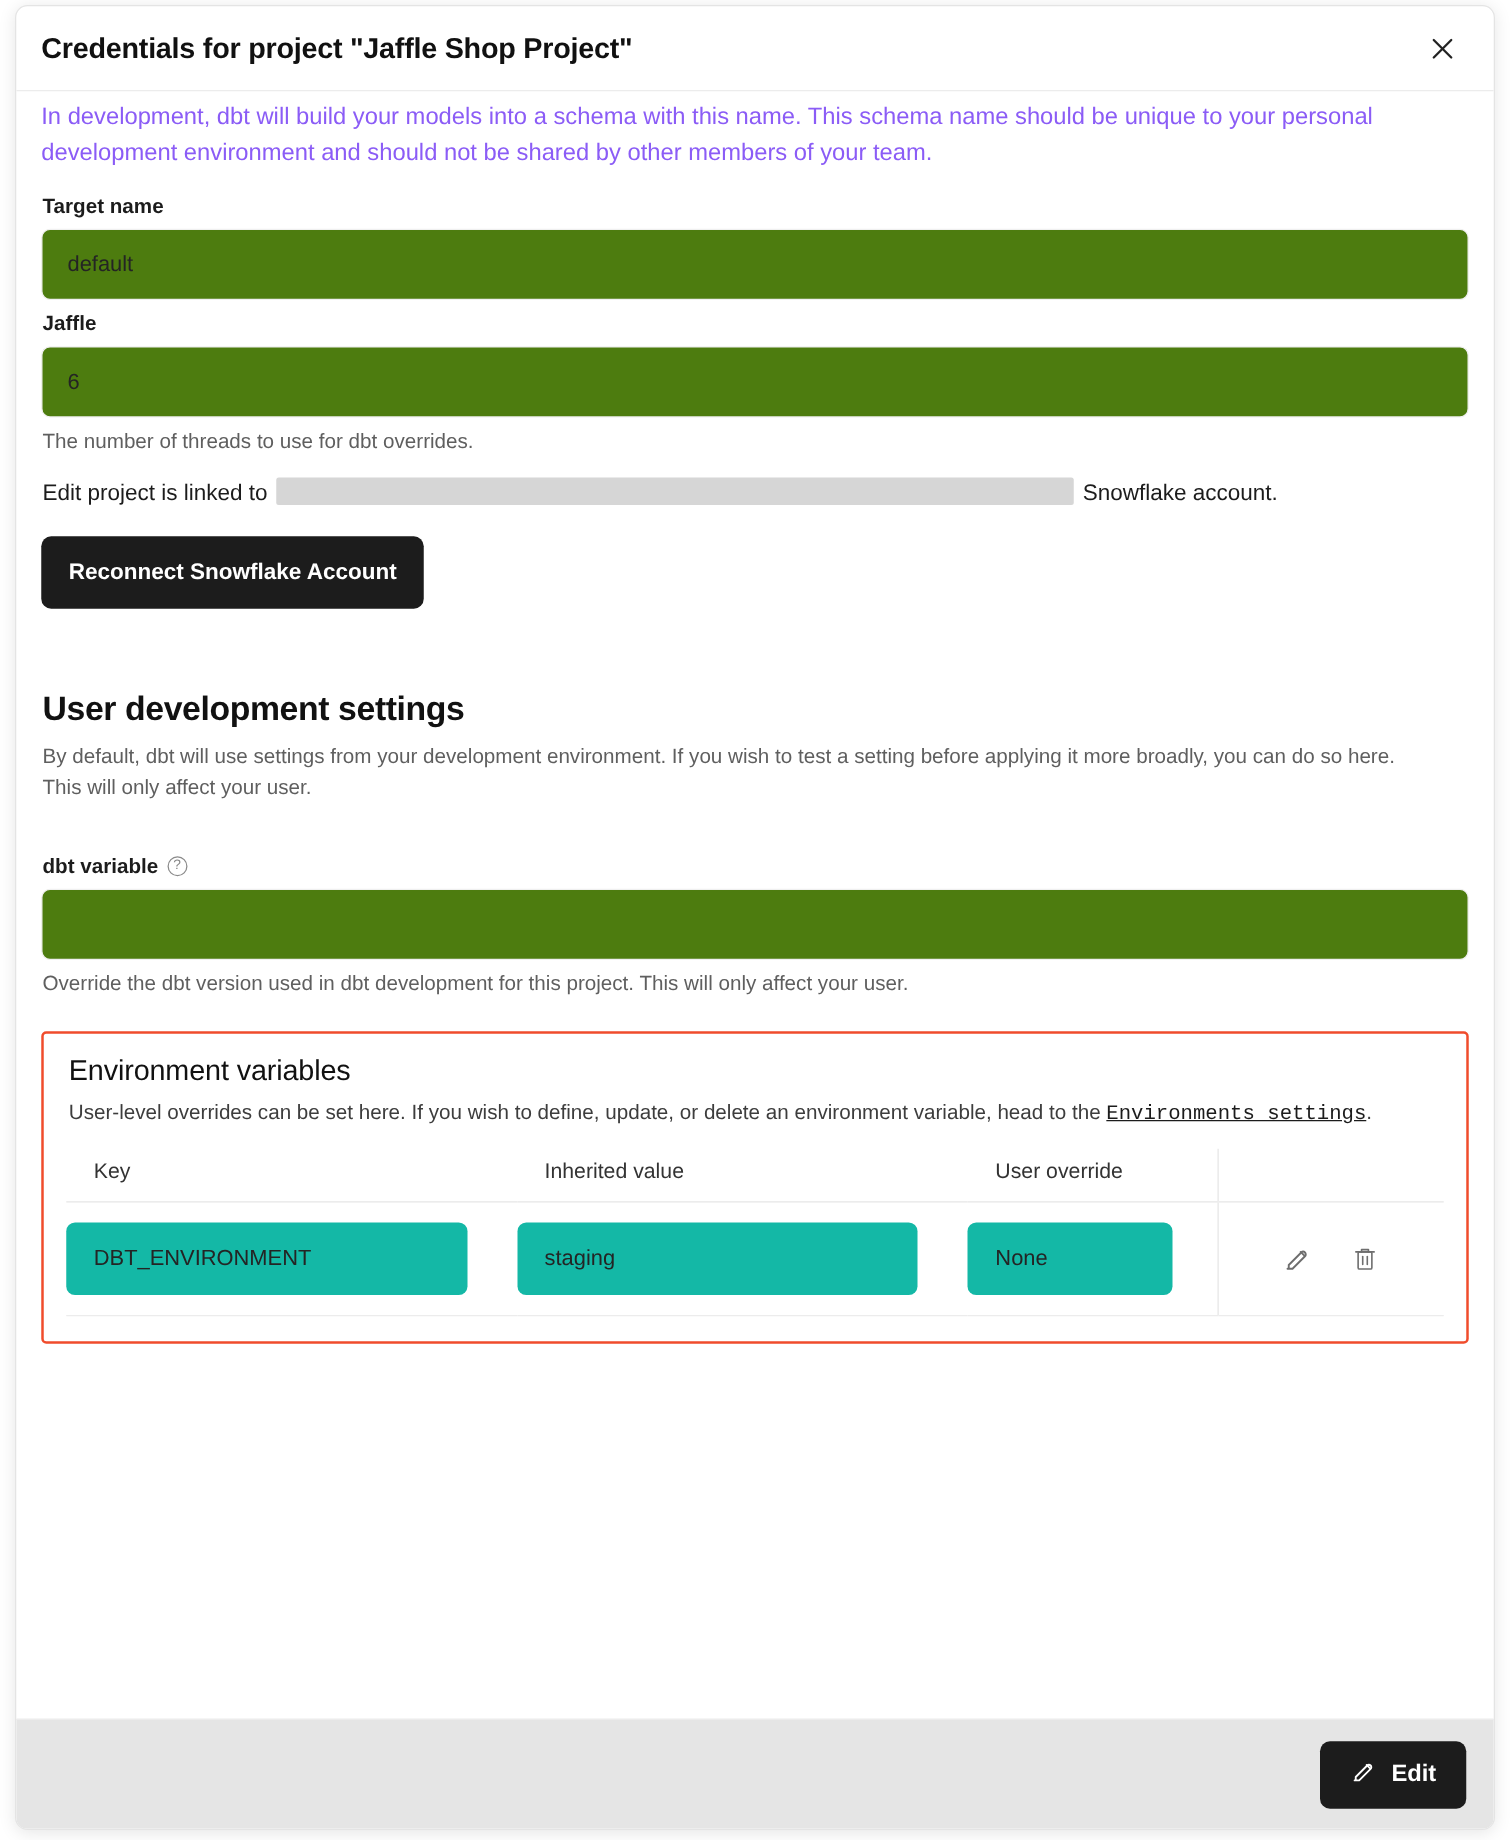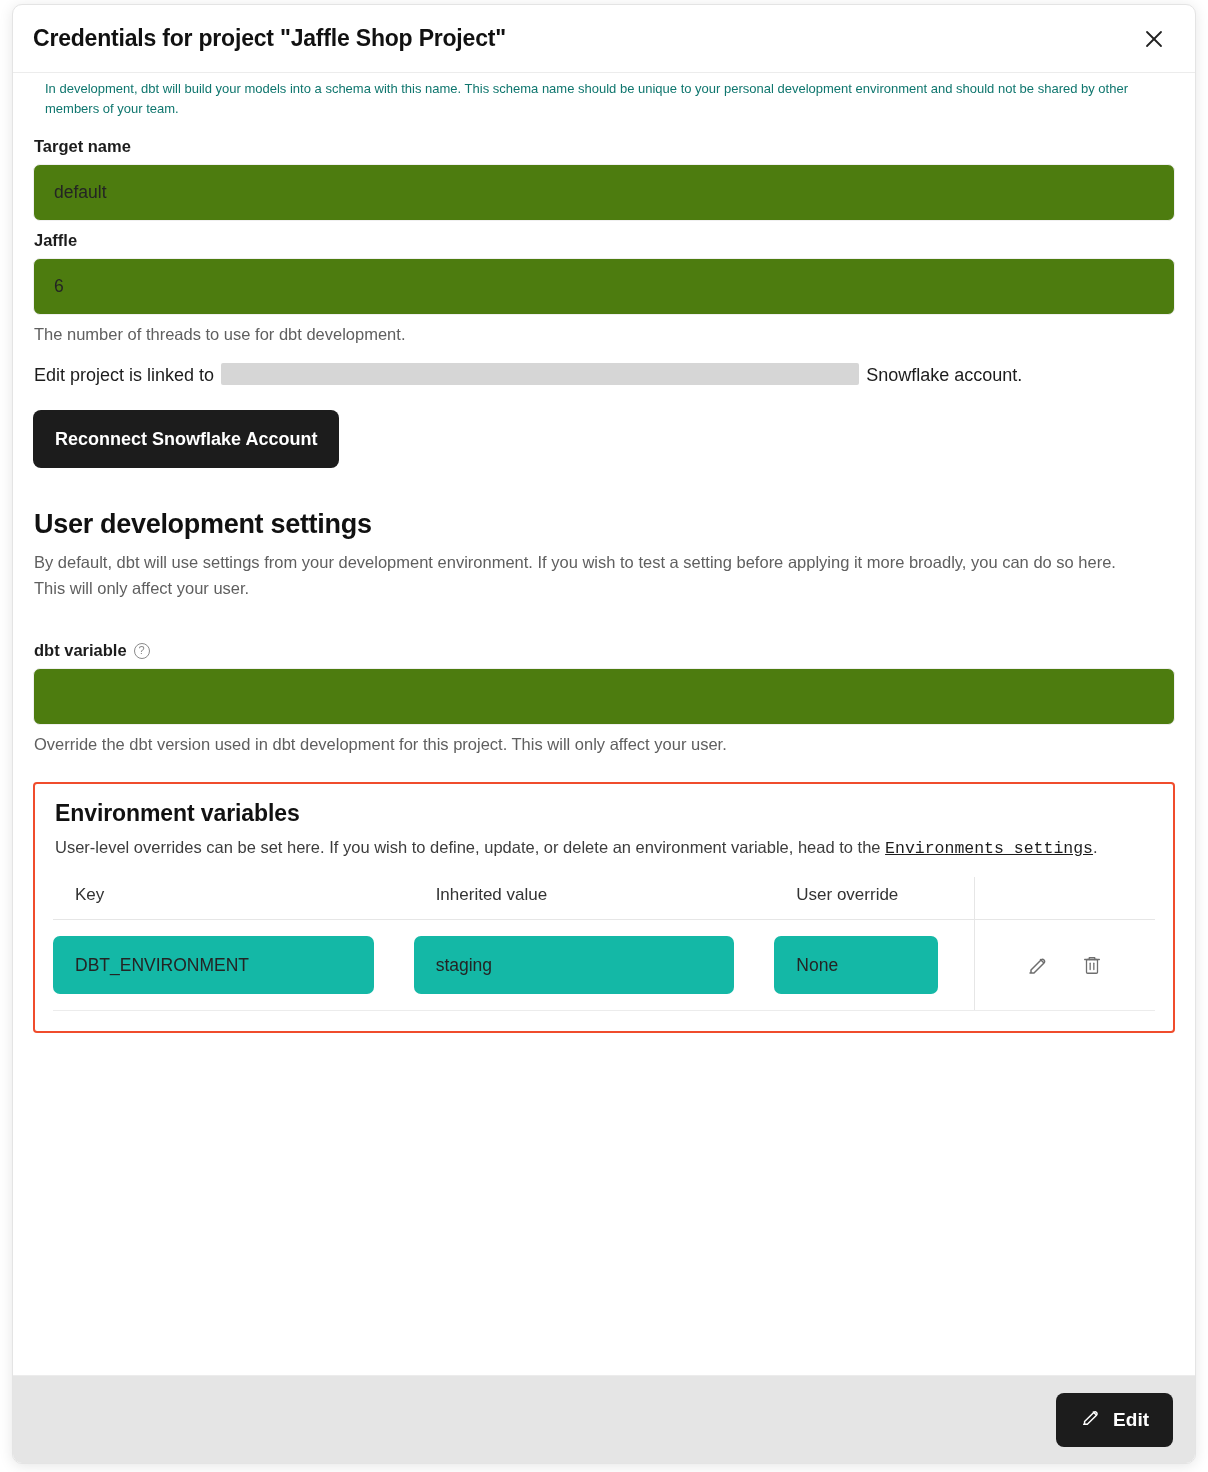--- a/index.html
+++ b/index.html
@@ -60,24 +60,24 @@
   .close-btn svg { display: block; }
 
   .modal-body {
     flex: 1 1 auto;
     padding: 6px 20px 0 20px;
     overflow: hidden;
     position: relative;
   }
 
   .helper-text {
-    font-size: 13px;
+    font-size: 19px;
     line-height: 1.55;
-    color: #0f766e;
-    margin: 0 0 18px 12px;
+    color: #8b5cf6;
+    margin: 0 0 18px 0;
     max-width: 1130px;
   }
 
   .field-label {
     font-size: 16.5px;
     font-weight: bold;
     color: #1c1c1c;
     margin: 0 0 8px 1px;
     display: flex;
     align-items: center;
@@ -140,21 +140,21 @@
     justify-content: center;
     background: #1c1c1c;
     color: #ffffff;
     font-size: 18px;
     font-weight: bold;
     border: none;
     border-radius: 8px;
     height: 58px;
     padding: 0 22px;
     cursor: pointer;
-    margin-bottom: 29px;
+    margin-bottom: 53px;
   }
 
   h2.section-title {
     font-size: 27px;
     font-weight: bold;
     letter-spacing: -0.3px;
     margin: 12px 0 10px 1px;
     color: #111;
   }
 
@@ -167,21 +167,21 @@
   }
 
   .env-box {
     border: 2px solid #f04c2c;
     border-radius: 4px;
     padding: 16px 18px 20px 18px;
     margin-top: 28px;
   }
   .env-title {
     font-size: 23px;
-    font-weight: bold;
+    font-weight: normal;
     color: #111;
     margin: 0 0 8px 2px;
     letter-spacing: -0.1px;
   }
   .env-desc {
     font-size: 16.5px;
     line-height: 1.52;
     color: #3d3d3d;
     margin: 0 0 16px 2px;
     max-width: 1110px;
@@ -290,21 +290,21 @@
 
     <div class="field-label">
       <span>Target name</span>
     </div>
     <div class="readonly-input">default</div>
 
     <div class="field-label">
       <span>Jaffle</span>
     </div>
     <div class="readonly-input">6</div>
-    <p class="sub-note">The number of threads to use for dbt development.</p>
+    <p class="sub-note">The number of threads to use for dbt overrides.</p>
 
     <p class="linked-line">
       <span>Edit project is linked to</span>
       <span class="redacted"></span>
       <span>Snowflake account.</span>
     </p>
 
     <button class="dark-btn">Reconnect Snowflake Account</button>
 
     <h2 class="section-title">User development settings</h2>

